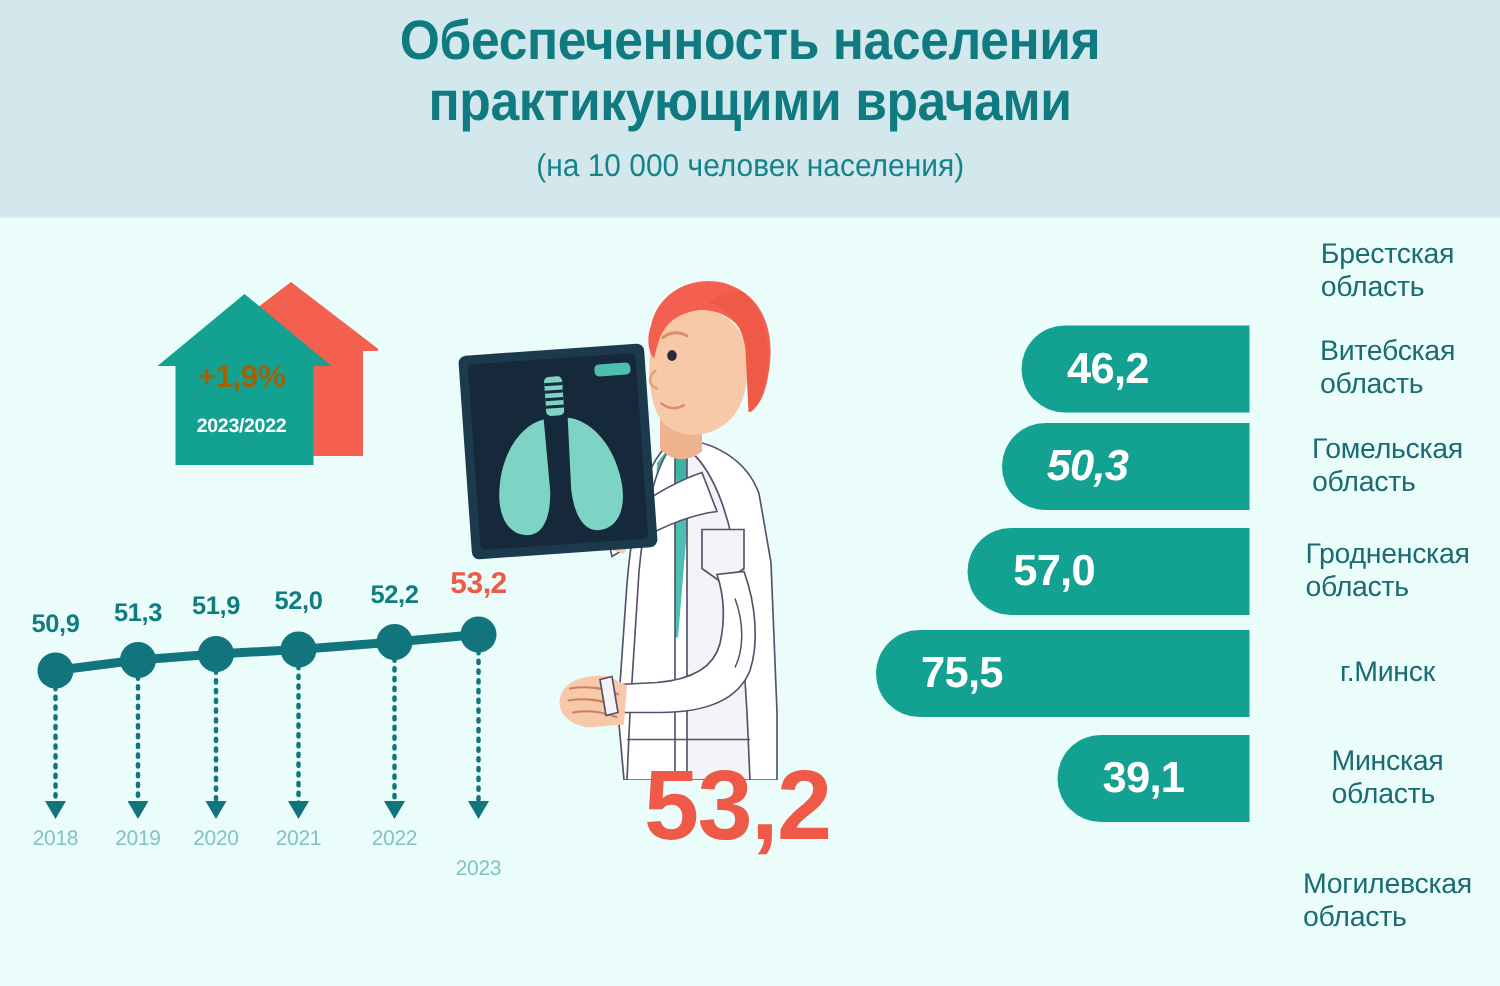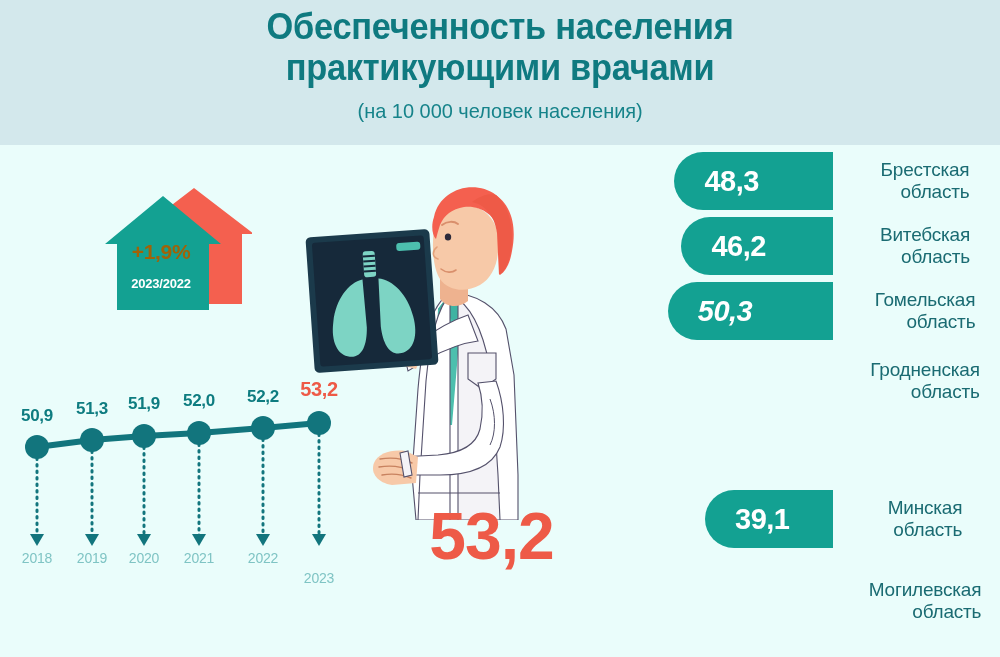--- a/index.html
+++ b/index.html
@@ -88,21 +88,21 @@
     color:#ffffff;
     font-size:29px;font-weight:bold;
     letter-spacing:-0.5px;
     margin-left:30px;
     white-space:nowrap;
   }
   .region-label{
     position:absolute;left:290px;top:0;width:150px;height:58px;
     display:flex;align-items:center;justify-content:center;
     color:#1a6b72;font-size:19px;line-height:22px;
-    text-align:right;letter-spacing:-0.2px;
+    text-align:left;letter-spacing:-0.2px;
   }
 </style>
 </head>
 <body>
 
 <div class="page">
 
   <div class="header">
     <h1 class="title">
       <span>Обеспеченность населения</span><br>
@@ -247,23 +247,20 @@
     <div class="tl-year" style="left:62px; top:172px;">2019</div>
     <div class="tl-year" style="left:114px;top:172px;">2020</div>
     <div class="tl-year" style="left:169px;top:172px;">2021</div>
     <div class="tl-year" style="left:233px;top:172px;">2022</div>
     <div class="tl-year" style="left:289px;top:172px;margin-top:20px;">2023</div>
   </div>
 
   <div class="regions">
 
     <div class="region-row" style="top:0px;">
-      <div class="bar" style="width: 158.582px; left: 114.418px;">
-        <span class="bar-value">48,3</span>
-      </div>
       <div class="region-label">
         <span><span>Брестская</span><br><span>область</span></span>
       </div>
     </div>
 
     <div class="region-row" style="top:65px;">
       <div class="bar" style="width: 151.602px; left: 121.398px;">
         <span class="bar-value">46,2</span>
       </div>
       <div class="region-label">
@@ -274,25 +271,36 @@
     <div class="region-row" style="top:130px;">
       <div class="bar" style="width: 165.231px; left: 107.769px; font-style: italic;">
         <span class="bar-value">50,3</span>
       </div>
       <div class="region-label">
         <span><span>Гомельская</span><br><span>область</span></span>
       </div>
     </div>
 
     <div class="region-row" style="top:200px;">
+      <div class="bar" style="width: 187.503px; left: 85.4973px;">
+        <span class="bar-value">57,0</span>
+      </div>
       <div class="region-label">
         <span><span>Гродненская</span><br><span>область</span></span>
       </div>
     </div>
 
+    <div class="region-row" style="top:268px;">
+      <div class="bar" style="width: 249px; left: 24px;">
+        <span class="bar-value">75,5</span>
+      </div>
+      <div class="region-label">
+        <span><span>г.Минск</span><span></span></span>
+      </div>
+    </div>
 
     <div class="region-row" style="top:338px;">
       <div class="bar" style="width: 128px; left: 145px;">
         <span class="bar-value">39,1</span>
       </div>
       <div class="region-label">
         <span><span>Минская</span><br><span>область</span></span>
       </div>
     </div>
 

